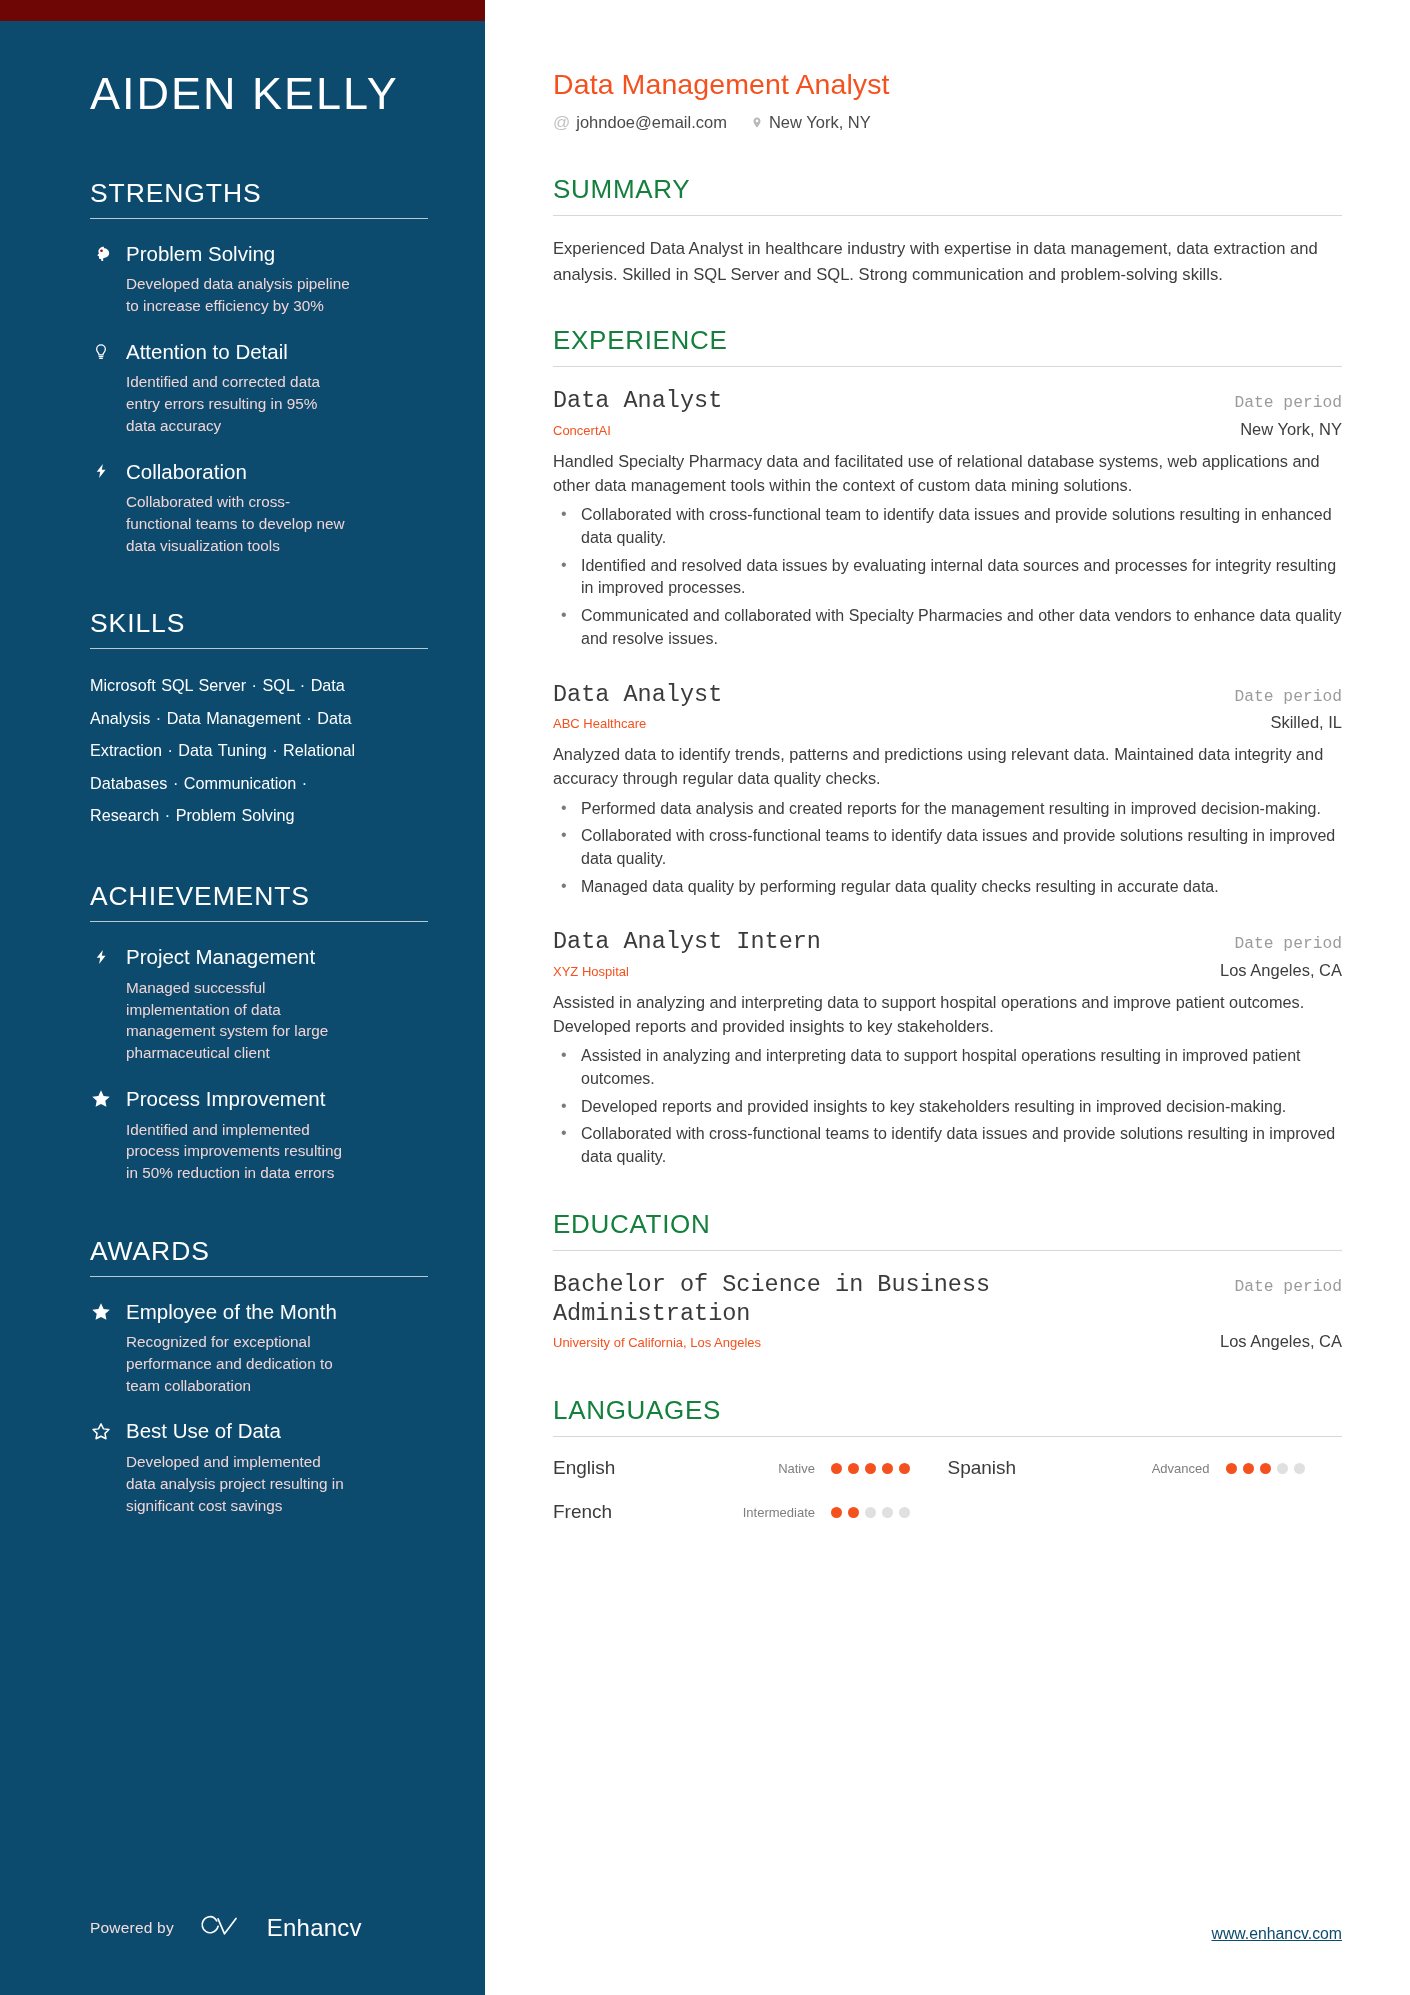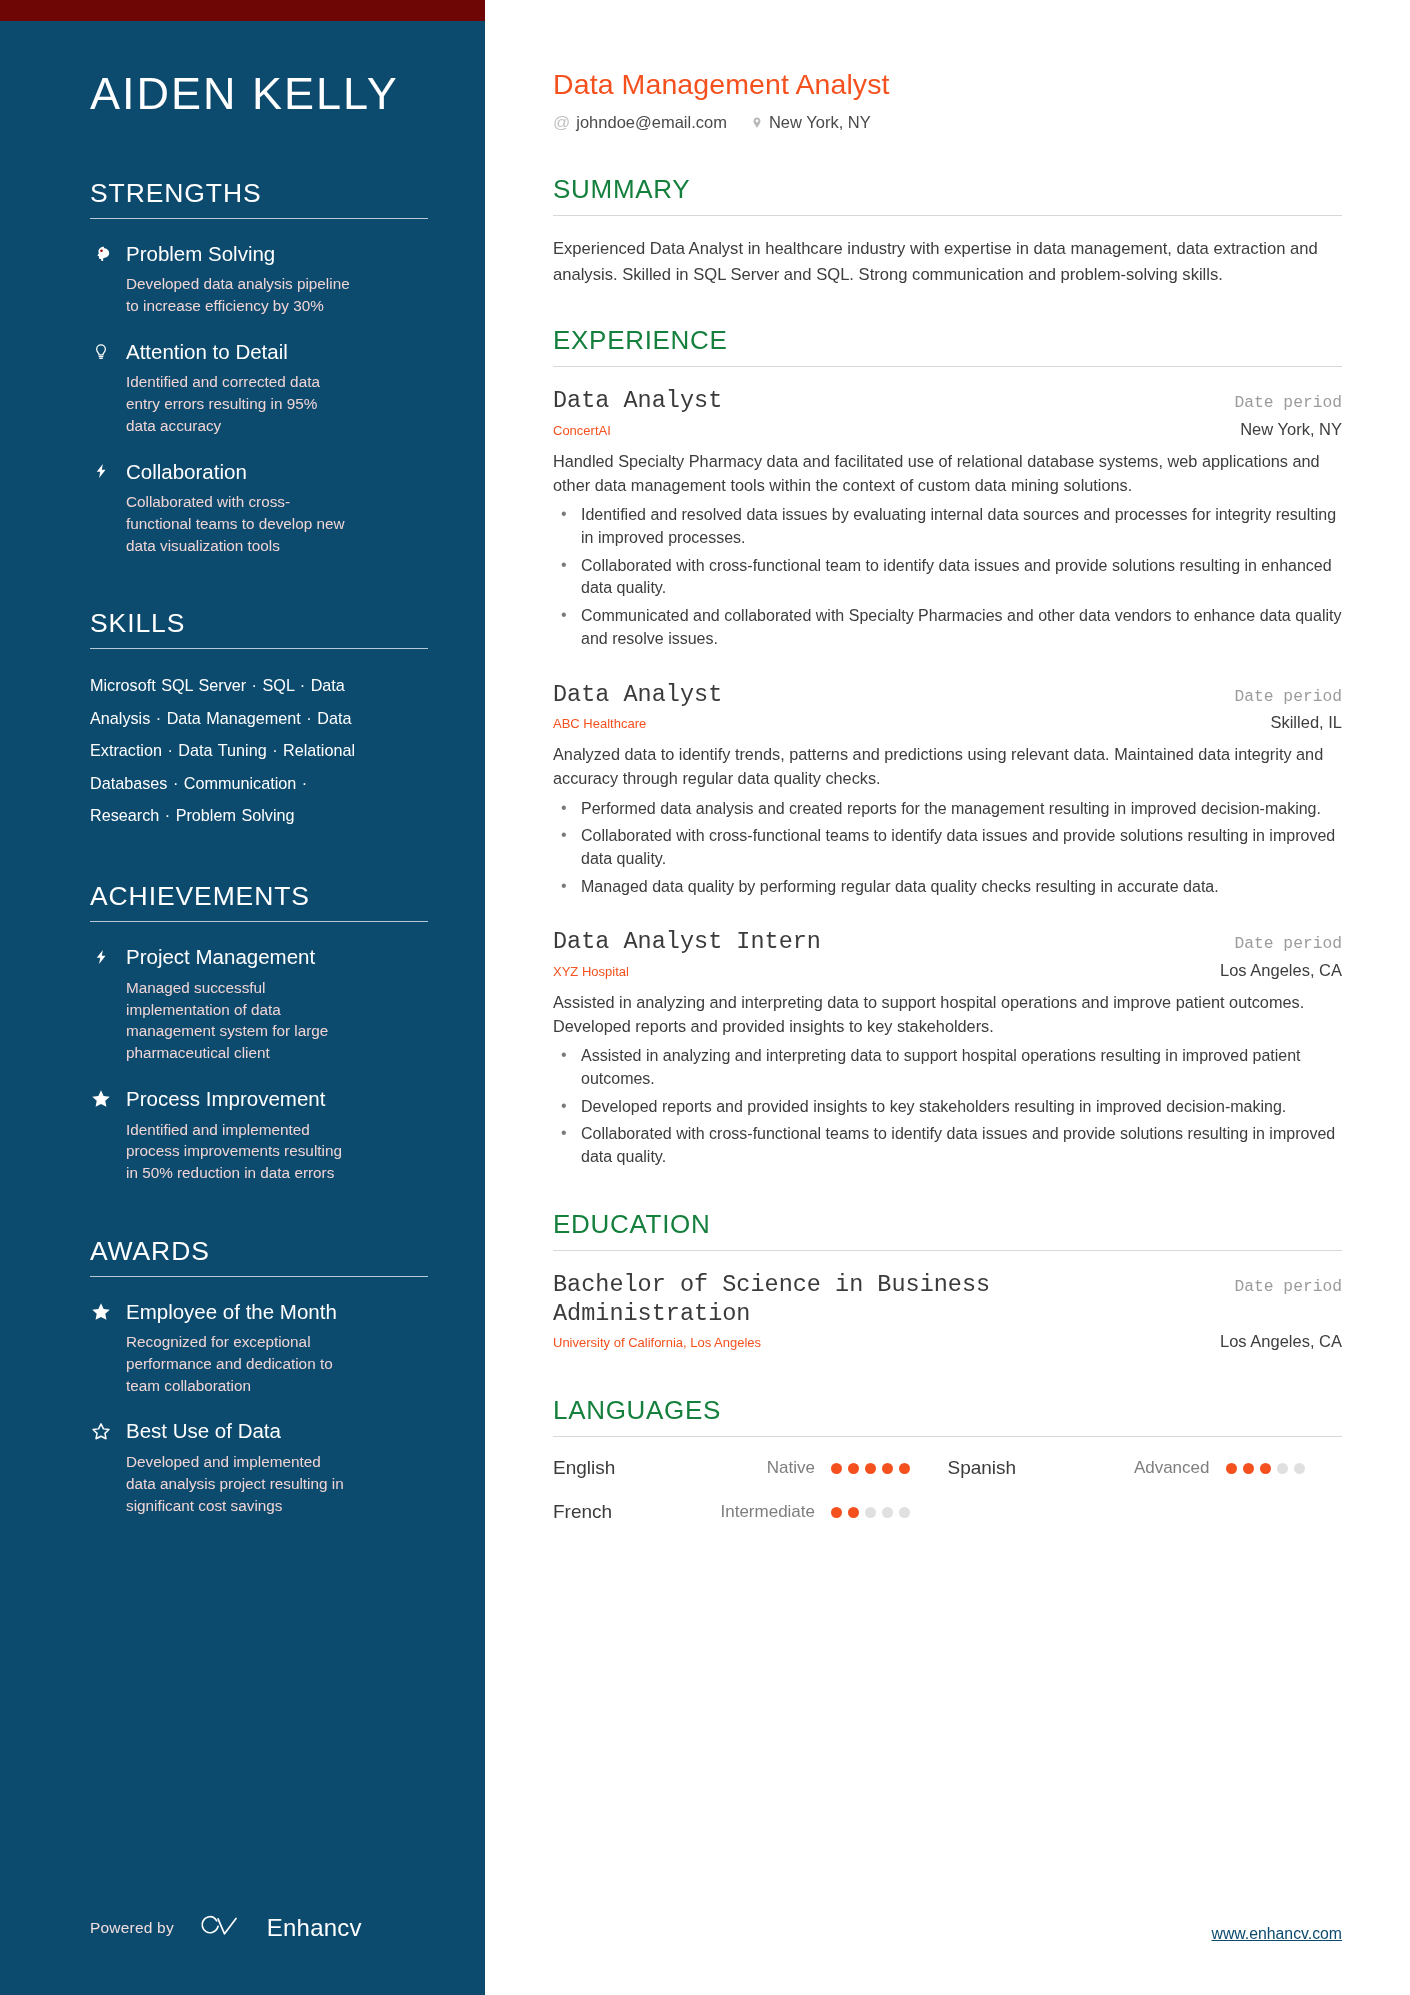--- a/index.html
+++ b/index.html
@@ -250,21 +250,21 @@
     display: flex;
     align-items: center;
     width: 50%;
   }
   .lang-name {
     font-size: 19px;
     color: #3b3b3b;
     flex: 0 0 160px;
   }
   .lang-level {
-    font-size: 17px;
+    font-size: 13px;
     color: #7e7e7e;
     flex: 0 0 118px;
     text-align: right;
     padding-right: 16px;
   }
   .dots { display: flex; gap: 6px; align-items: center; }
   .dot {
     width: 11px; height: 11px;
     border-radius: 50%;
     background: #e0e0e0;
@@ -455,22 +455,22 @@
         <div class="entry-row1">
           <div class="entry-role">Data Analyst</div>
           <div class="entry-date">Date period</div>
         </div>
         <div class="entry-row2">
           <div class="entry-org">ConcertAI</div>
           <div class="entry-loc">New York, NY</div>
         </div>
         <p class="entry-desc">Handled Specialty Pharmacy data and facilitated use of relational database systems, web applications and other data management tools within the context of custom data mining solutions.</p>
         <ul class="bullets">
+          <li>Collaborated with cross-functional team to identify data issues and provide solutions resulting in enhanced data quality.</li>
           <li>Identified and resolved data issues by evaluating internal data sources and processes for integrity resulting in improved processes.</li>
-          <li>Collaborated with cross-functional team to identify data issues and provide solutions resulting in enhanced data quality.</li>
           <li>Communicated and collaborated with Specialty Pharmacies and other data vendors to enhance data quality and resolve issues.</li>
         </ul>
       </article>
 
       <article class="entry">
         <div class="entry-row1">
           <div class="entry-role">Data Analyst</div>
           <div class="entry-date">Date period</div>
         </div>
         <div class="entry-row2">

